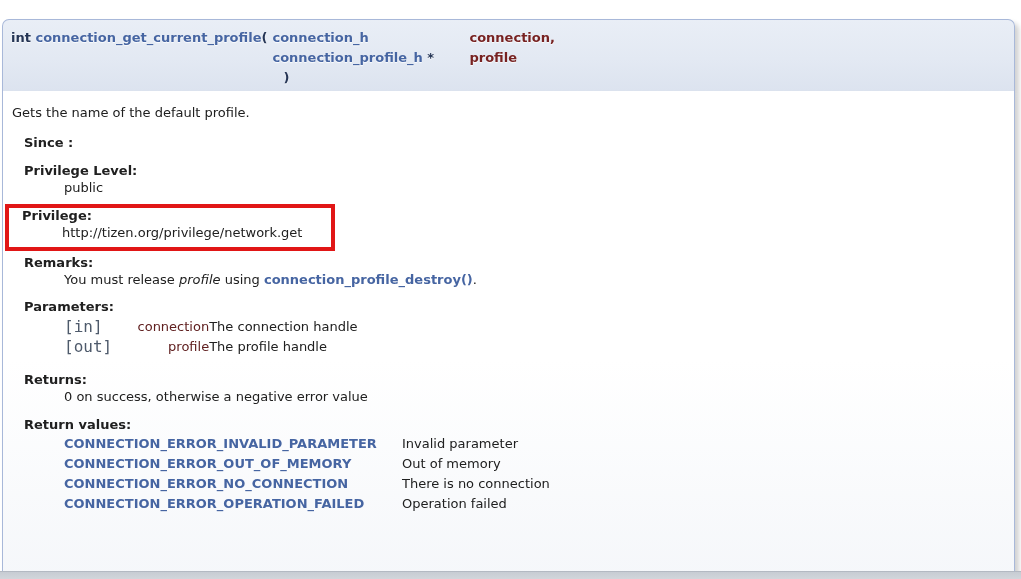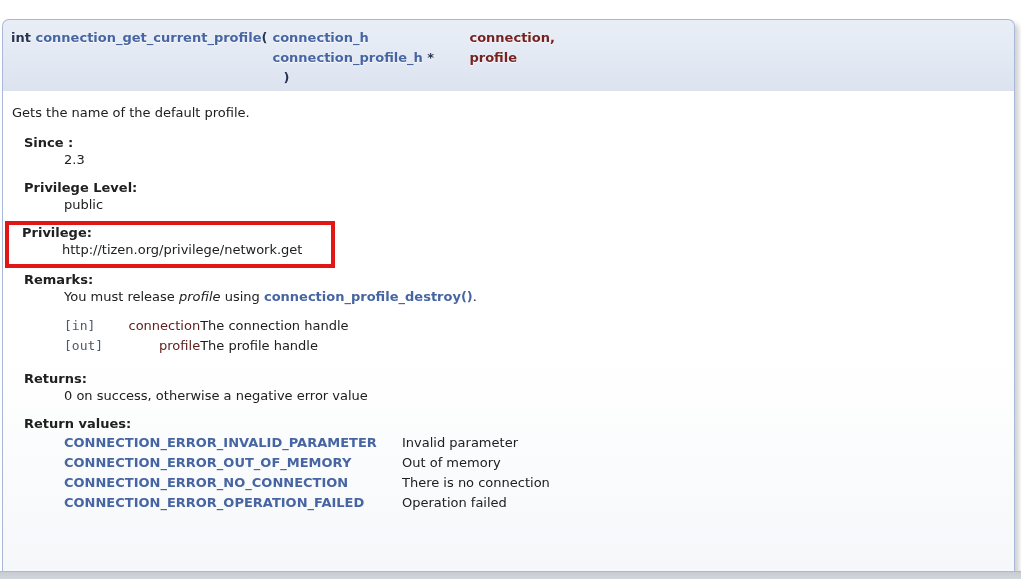--- a/index.html
+++ b/index.html
@@ -61,21 +61,21 @@
     width: 322px;
     padding: 0 0 6px 0;
   }
   .em-italic { font-style: italic; }
 
   table.params { border-collapse: collapse; margin-top: 2px; }
   table.params td { padding: 0; line-height: 20px; vertical-align: top; }
   td.paramdir {
     width: 37px;
     font-family: "DejaVu Sans Mono", "Liberation Mono", monospace;
-    font-size: 13px; color: #4E5A6B;
+    font-size: 16px; color: #4E5A6B;
   }
   td.pname { width: 97px; font-weight: normal; color: #602020; text-align: right; }
 
   table.retvals { border-collapse: collapse; margin-top: 1px; }
   table.retvals td { padding: 0; line-height: 20px; vertical-align: top; }
   td.retname { width: 338px; padding-left: 6px; }
 
   .footer-strip {
     position: absolute; left: 0; top: 571px;
     width: 1021px; height: 8px;
@@ -111,41 +111,41 @@
     </tbody>
       </table>
   </div>
 
   <div class="memdoc">
 
     <p class="description">Gets the name of the default profile.</p>
 
     <dl class="sec-since">
       <dt>Since :</dt>
-      <dd>2.3</dd>
     </dl>
 
     <dl class="sec-privlevel">
       <dt>Privilege Level:</dt>
       <dd>public</dd>
     </dl>
 
     <div class="privilege-box">
       <dl class="sec-privilege">
         <dt>Privilege:</dt>
         <dd>http://tizen.org/privilege/network.get</dd>
       </dl>
     </div>
 
     <dl class="sec-remarks">
       <dt>Remarks:</dt>
       <dd><span>You must release </span><span class="em-italic">profile</span><span> using </span><a class="code-link">connection_profile_destroy()</a><span>.</span></dd>
     </dl>
 
     <dl class="sec-params">
+      <dt>Parameters:</dt>
       <dd>
         <table class="params">
           <tbody>
               <tr>
             <td class="paramdir">[in]</td>
             <td class="pname">connection</td>
             <td>The connection handle</td>
           </tr>
           <tr>
             <td class="paramdir">[out]</td>

